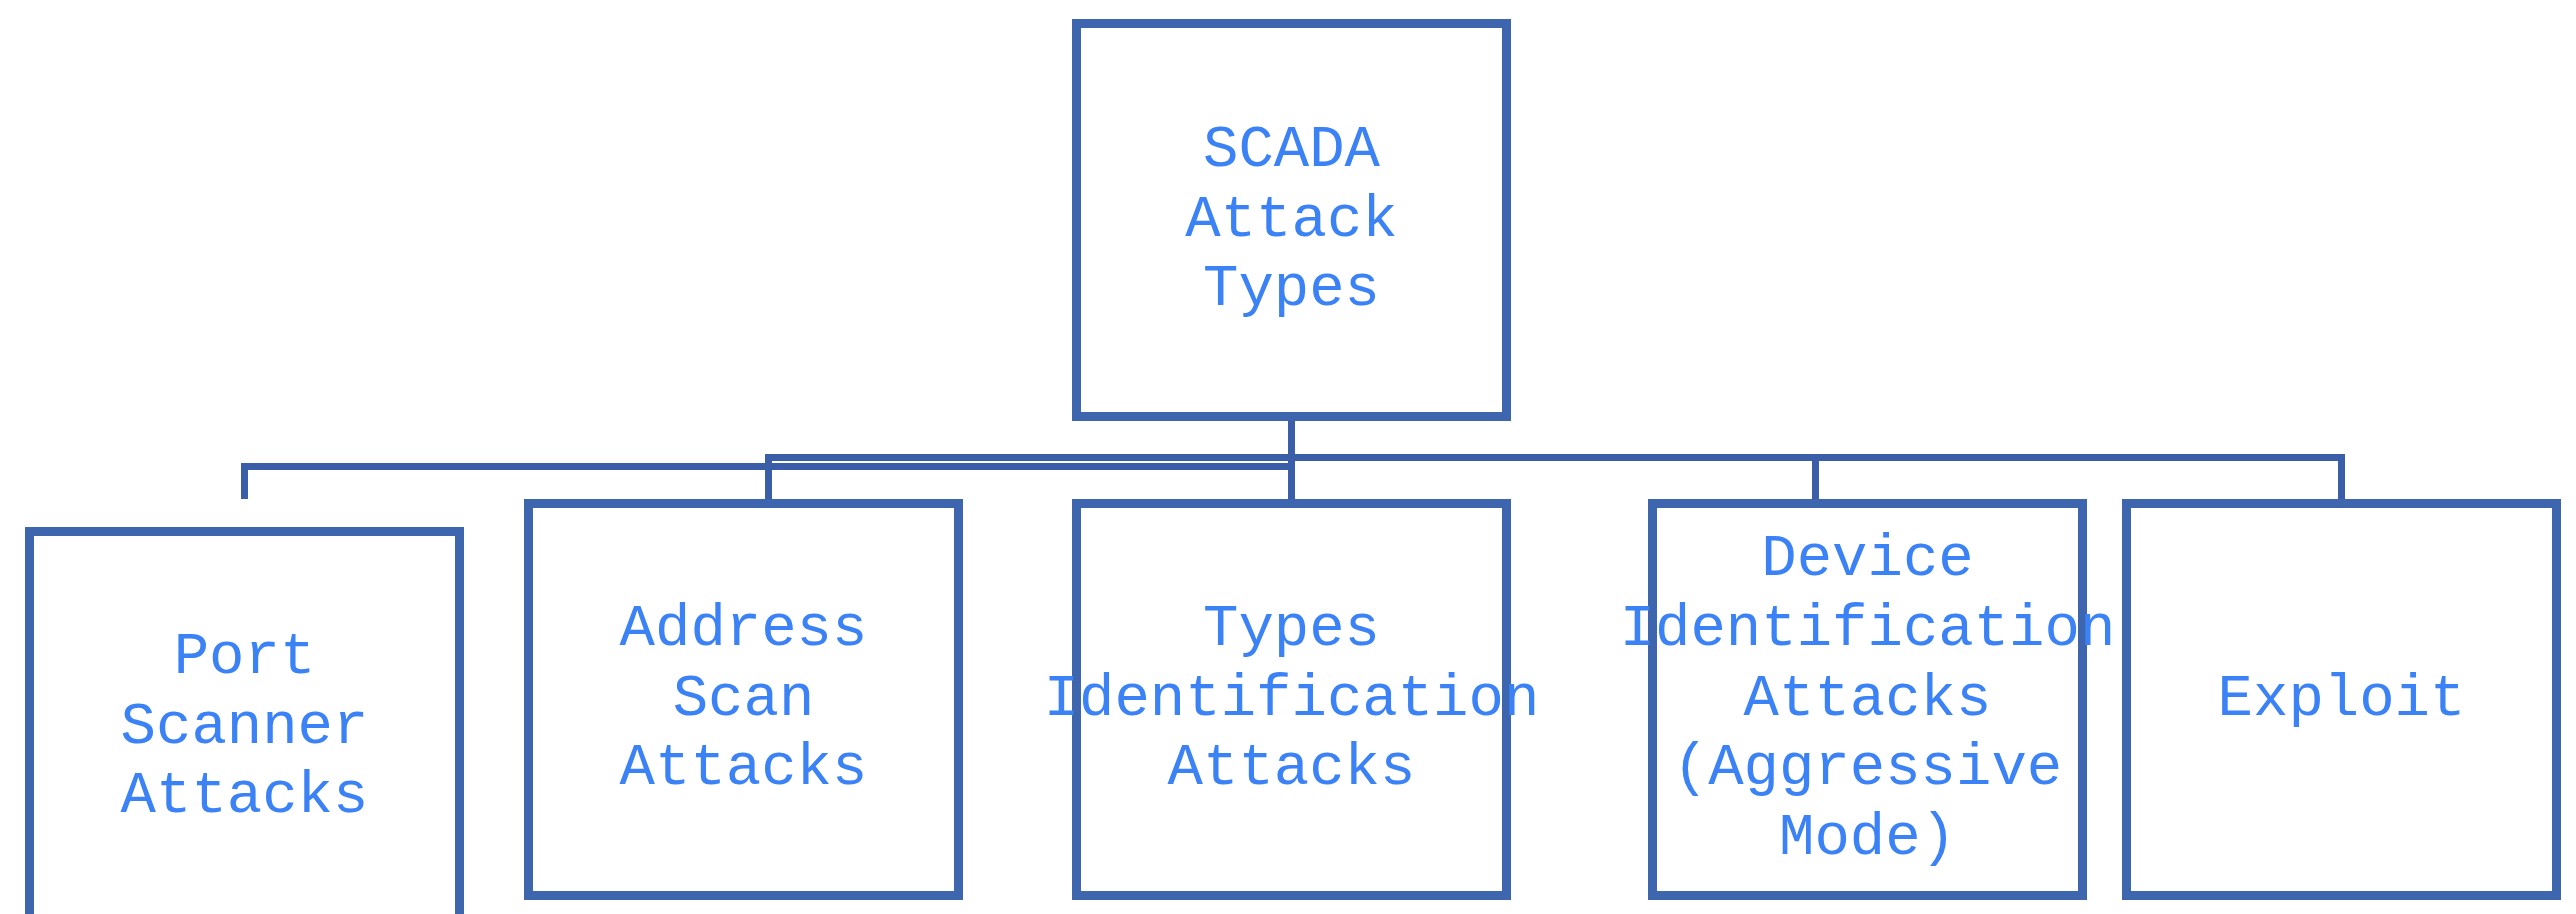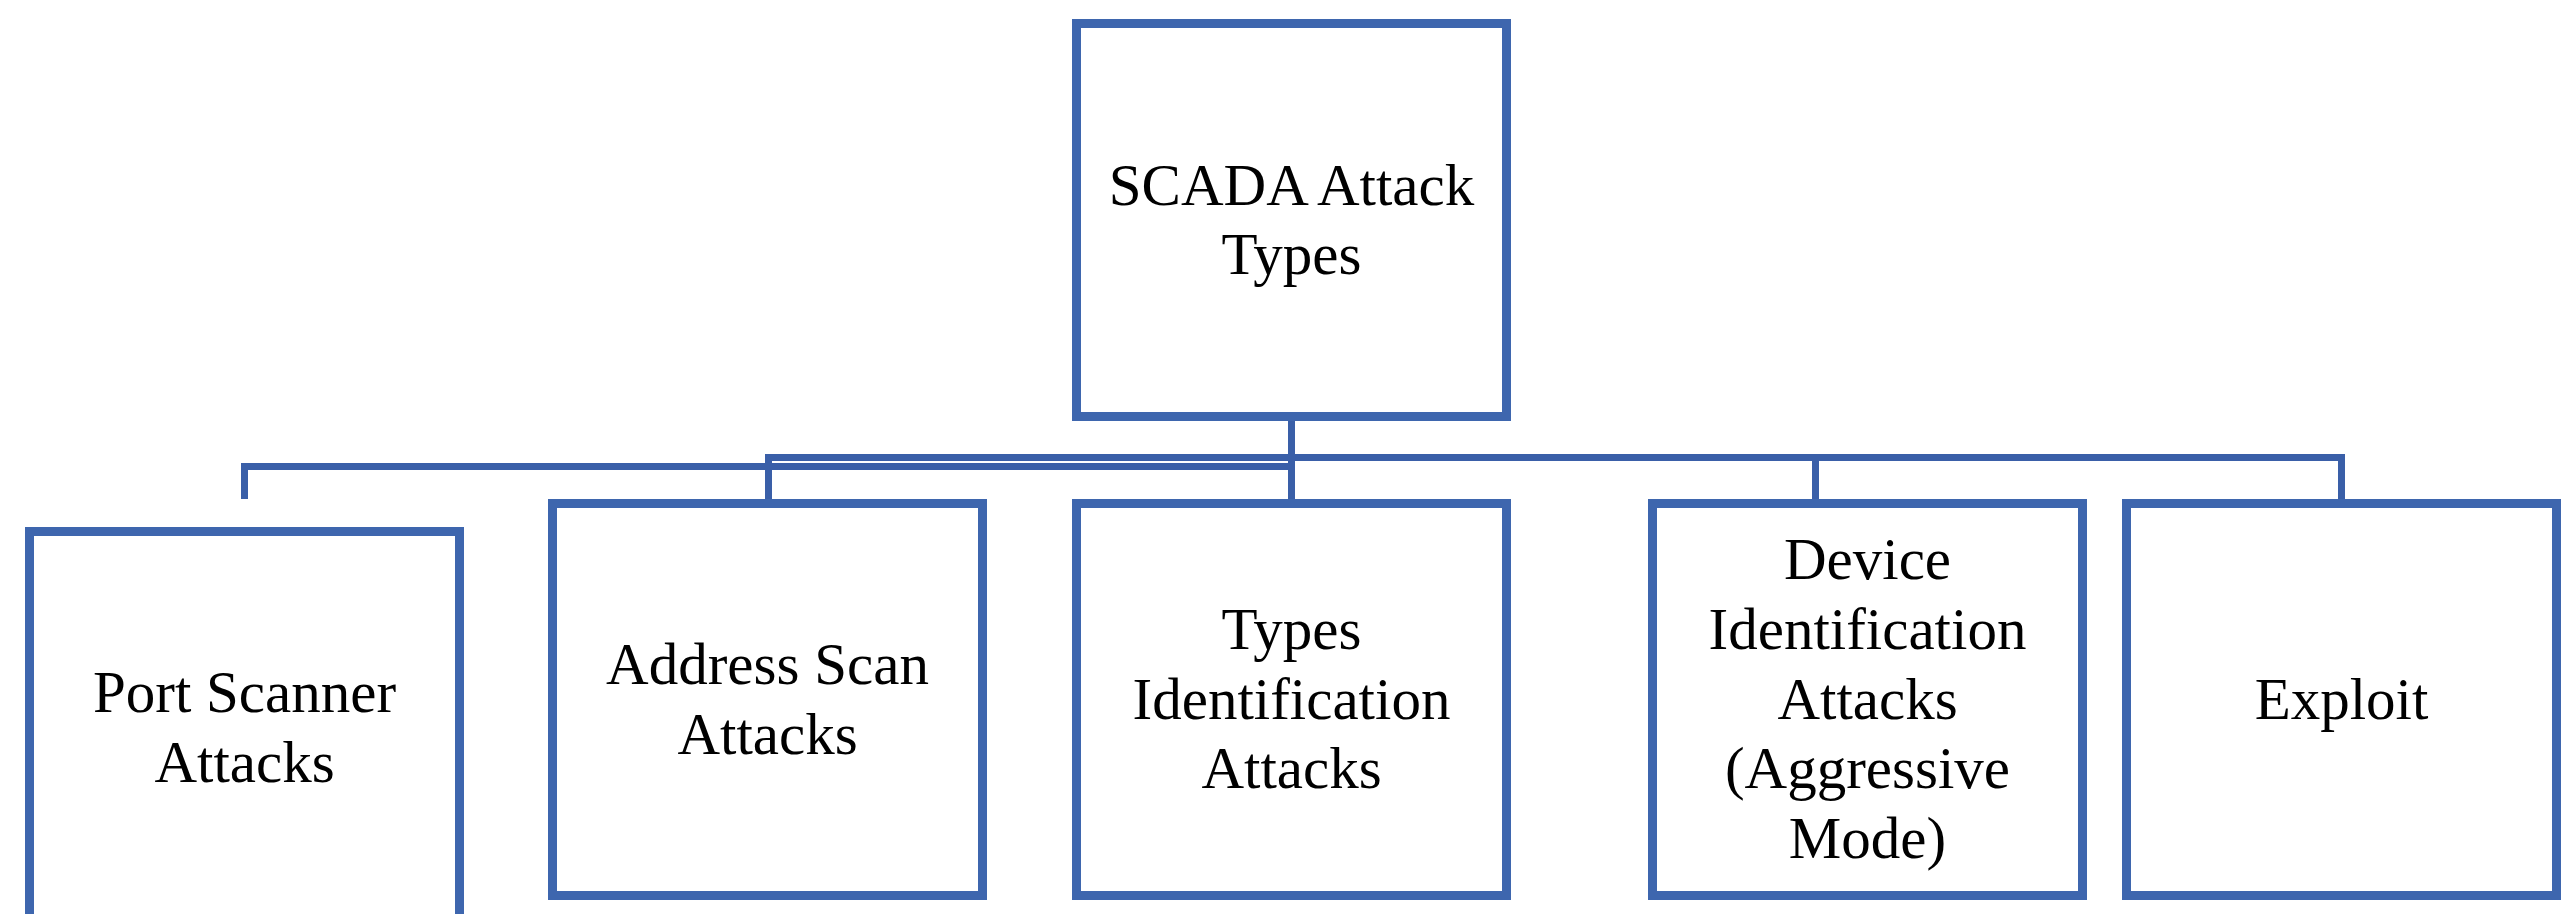--- a/index.html
+++ b/index.html
@@ -18,29 +18,30 @@
   }
   .box {
     position: absolute;
     box-sizing: border-box;
     background: #ffffff;
     border: 9.4px solid var(--border);
     display: flex;
     align-items: center;
     justify-content: center;
     text-align: center;
-    color: #000000;
+    color: #3b82f6;
     font-size: 59px;
     line-height: 1.18;
     padding: 0 19px;
+    font-family: Liberation Mono, monospace;
   }
   .root-box   { left: 1072px; top: 19.4px;  width: 439px; height: 402px; }
   .child-box  { top: 499px;   width: 439px; height: 401px; }
   .child-1 { left: 25px; margin-top: 28px;   }
-  .child-2 { left: 548px; justify-content: center;  }
+  .child-2 { left: 524px; justify-content: center;  }
   .child-3 { left: 1072px; }
   .child-4 { left: 1648px; }
   .child-5 { left: 2122px; }
   .line {
     position: absolute;
     background: var(--line);
   }
   .stem-root  { left: 1288px; top: 421px; width: 6.5px;    height: 78px; }
   .rail-upper { left: 765px; top: 454px; width: 1580px; height: 6.5px;   }
   .rail-lower { left: 241px;  top: 463px; width: 1054px; height: 6.5px;   }

